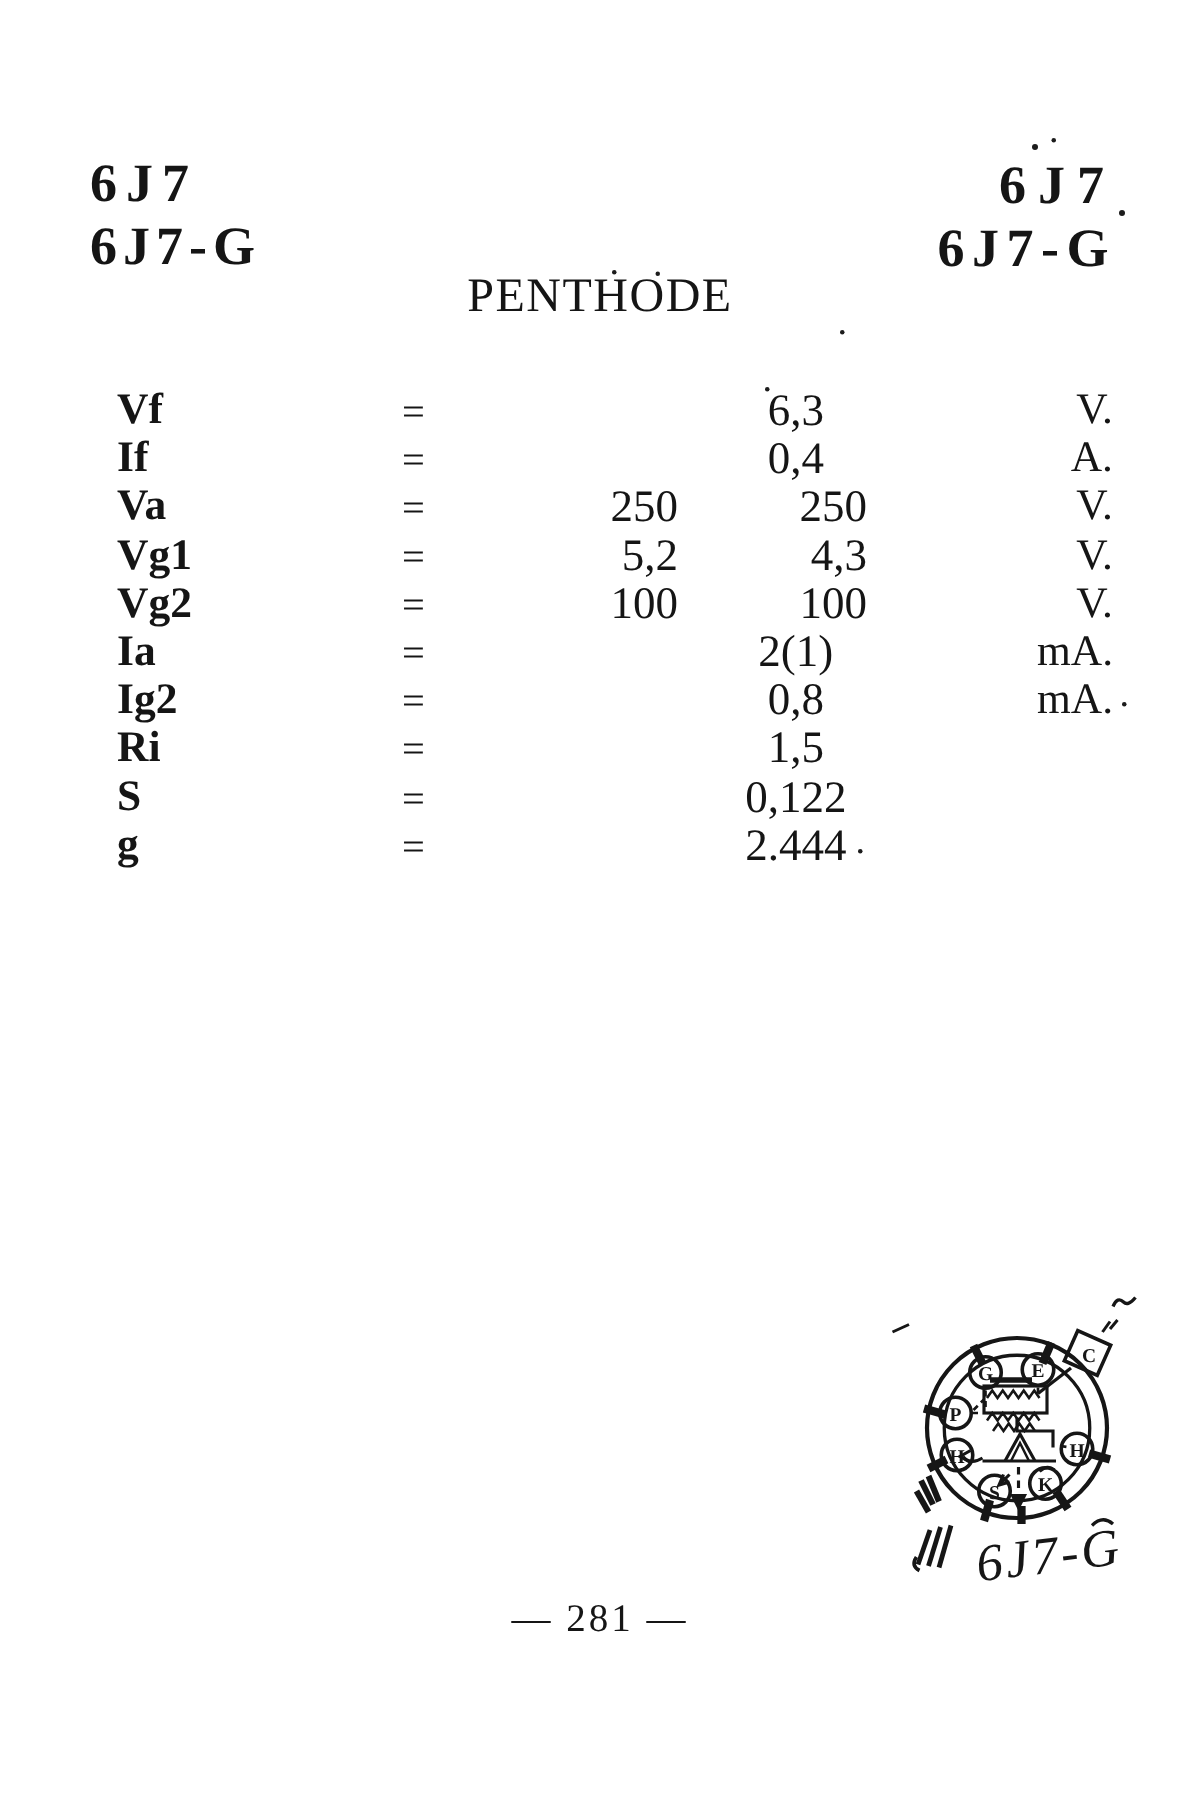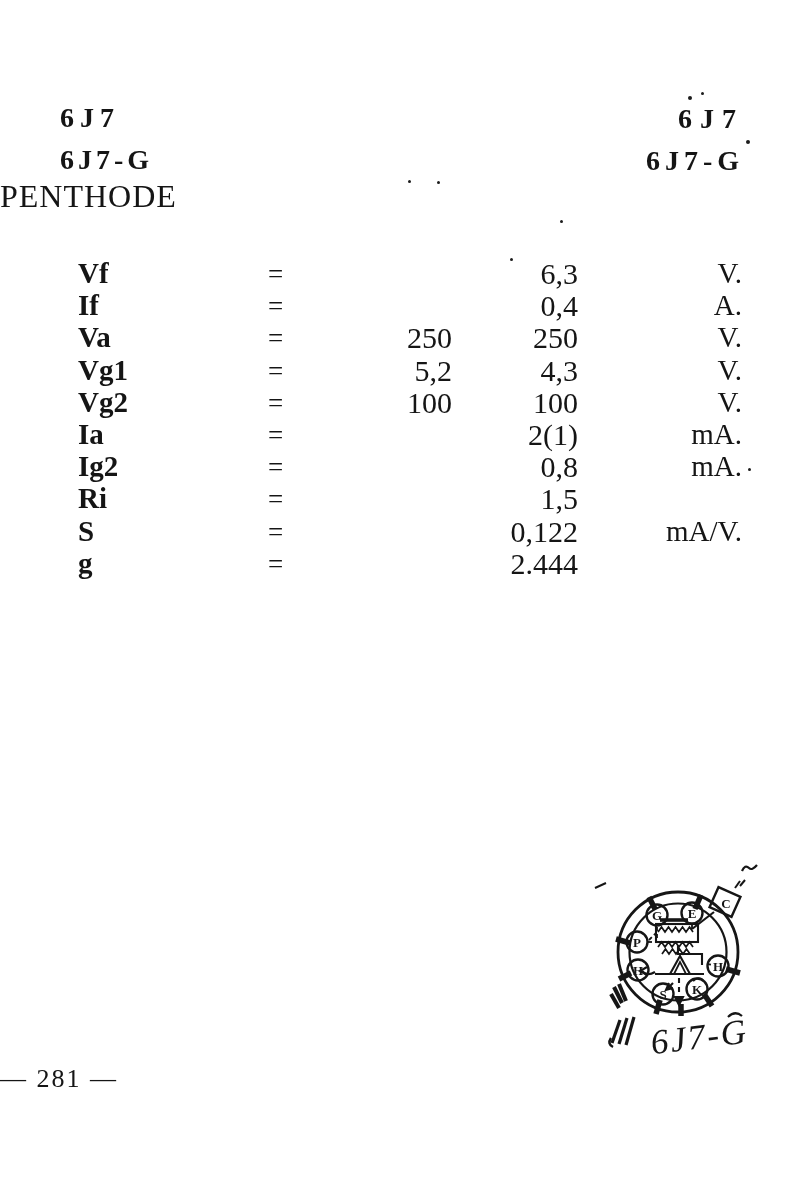--- a/index.html
+++ b/index.html
@@ -1,42 +1,42 @@
 <!DOCTYPE html>
 <html><head>
 <meta charset="utf-8">
 <style>
   html,body{margin:0;padding:0;background:#e8e8e8;}
   #page{position:relative;width:800px;height:1201px;background:#ffffff;overflow:hidden;
         font-family:"Liberation Serif", serif;color:#151515;}
   .abs{position:absolute;}
   
-  .tube-name{font-weight:700;font-size:28px;line-height:1;white-space:nowrap;}
+  .tube-name{font-weight:700;font-size:36px;line-height:1;white-space:nowrap;}
   #hl1{left:60px;top:104px;letter-spacing:6px;}
   #hl2{left:60px;top:146px;letter-spacing:4px;}
   #hr1{right:56px;top:105px;letter-spacing:8px;text-align:right;}
   #hr2{right:56px;top:147px;letter-spacing:5px;text-align:right;}
   
-  #title{left:0;right:0;top:180px;text-align:left;font-size:32px;letter-spacing:1px;line-height:1;}
+  #title{left:0;right:0;top:180px;text-align:center;font-size:32px;letter-spacing:1px;line-height:1;}
   #subtitle{left:0;right:0;top:214px;text-align:center;font-size:24px;line-height:1;letter-spacing:1px;}
   #subtitle .sub{font-size:15px;vertical-align:-5px;letter-spacing:0;}
   
   #spec{left:60px;top:259px;width:692px;}
   .row{position:relative;height:32.2px;}
   .row span{position:absolute;top:0;font-size:30px;line-height:1;white-space:nowrap;}
   .lbl{left:18px;font-weight:700;font-size:29px !important;}
   .eq{left:208px;font-size:27px !important;top:2px !important;}
   .v1{left:300px;width:92px;text-align:right;}
-  .v2{left:423px;width:95px;text-align:right;}
+  .v2{left:423px;width:95px;text-align:center;}
   .row.two .v2{text-align:right;}
   .unit{left:538px;width:144px;text-align:right;font-size:29px !important;}
   
   #footnote{left:60px;top:594px;font-size:21px;word-spacing:12px;letter-spacing:.4px;}
   
-  #pagenum{left:0;right:0;top:1064px;font-size:26px;letter-spacing:2px;}
+  #pagenum{left:0;right:0;top:1064px;text-align:center;font-size:26px;letter-spacing:2px;}
   
   #socket{left:593px;top:850px;}
   #socket .ink{stroke:#161616;fill:none;}
   #socket text{font-family:"Liberation Serif", serif;fill:#161616;}
   .pin-letter{font-size:13px;font-weight:700;text-anchor:middle;}
   #caption-text{font-size:35px;font-style:italic;letter-spacing:2px;}
   
   .speckle{position:absolute;background:#1c1c1c;border-radius:50%;}
 </style>
 </head>
@@ -105,21 +105,20 @@
         <span class="lbl">Ri</span>
         <span class="eq">=</span>
         <span class="v1"></span>
         <span class="v2">1,5</span>
       </div>
     <div class="row">
         <span class="lbl">S</span>
         <span class="eq">=</span>
         <span class="v1"></span>
         <span class="v2">0,122</span>
-        <span class="unit">mA/V.</span>
       </div>
     <div class="row">
         <span class="lbl">g</span>
         <span class="eq">=</span>
         <span class="v1"></span>
         <span class="v2">2.444</span>
         <span class="unit"></span>
       </div>
   </div>
 

